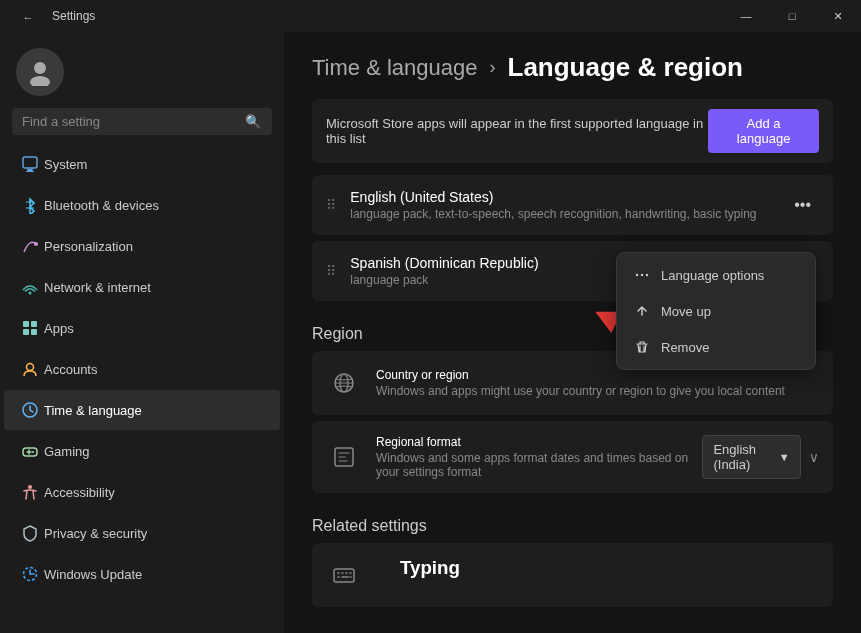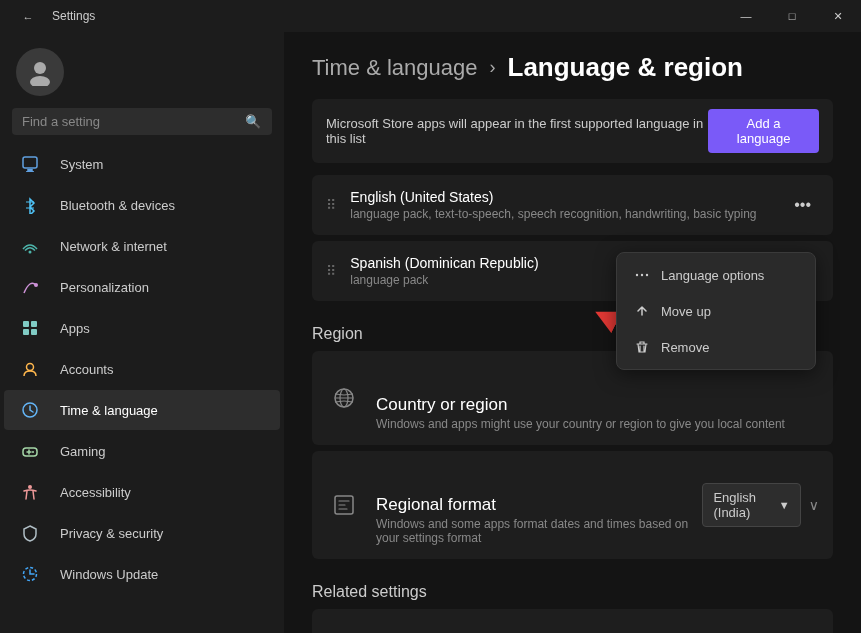--- a/index.html
+++ b/index.html
@@ -103,21 +103,21 @@
       outline: none;
       color: #e5e5e5;
       font-size: 13px;
       flex: 1;
     }
     .search-box input::placeholder { color: #888; }
 
     .nav-item {
       display: flex;
       align-items: center;
-      gap: 20px;
+      gap: 4px;
       padding: 10px 16px;
       cursor: pointer;
       border-radius: 4px;
       margin: 1px 4px;
       font-size: 13px;
       color: #ccc;
     }
     .nav-item.active { background: #2d2d2d; color: #fff; }
     .nav-icon {
       width: 20px;
@@ -284,24 +284,23 @@
       width: 36px;
       height: 36px;
       display: flex;
       align-items: center;
       justify-content: center;
       color: #888;
       flex-shrink: 0;
       margin-right: 14px;
     }
     .region-info h3 {
-      font-size: 17px;
+      font-size: 12px;
       font-weight: 400;
       color: #fff;
-      margin-top: 30px;
     }
     .region-info p {
       font-size: 12px;
       color: #888;
       margin-top: 2px;
     }
     .region-item-right {
       margin-left: auto;
       display: flex;
       align-items: center;
@@ -316,25 +315,26 @@
       padding: 6px 10px;
       cursor: pointer;
       display: flex;
       align-items: center;
       gap: 16px;
     }
 
     
     .typing-item {
       display: flex;
-      align-items: flex-end;
+      align-items: flex-start;
       background: #1e1e1e;
       border-radius: 6px;
       padding: 14px 14px;
       margin: 0 28px 6px 28px;
+      gap: 24px;
     }
     .typing-icon {
       width: 36px;
       height: 36px;
       display: flex;
       align-items: center;
       justify-content: center;
       color: #888;
       margin-right: 14px;
     }
@@ -401,36 +401,36 @@
               <path d="M9 3 l4 4 -4 4 4 4 -4 4V3z" stroke="#4fc3f7" stroke-width="1.5" fill="none"></path>
               <path d="M5 6 l8 0M5 12 l8 0" stroke="#4fc3f7" stroke-width="1.2"></path>
             </svg>
         </span>
         <span>Bluetooth &amp; devices</span>
       </div>
 
       <div class="nav-item">
         <span class="nav-icon">
           <svg width="18" height="18" viewBox="0 0 18 18" fill="none">
+              <path d="M3 15 Q6 8 9 6 Q12 4 15 7" stroke="#ce93d8" stroke-width="1.5" fill="none"></path>
+              <circle cx="15" cy="7" r="2" fill="#ce93d8"></circle>
+            </svg>
+        </span>
+        <span>Personalization</span>
+      </div>
+
+      <div class="nav-item">
+        <span class="nav-icon">
+          <svg width="18" height="18" viewBox="0 0 18 18" fill="none">
               <path d="M2 12 Q9 4 16 12" stroke="#4db6ac" stroke-width="1.5" fill="none"></path>
               <path d="M4 13.5 Q9 8 14 13.5" stroke="#4db6ac" stroke-width="1.5" fill="none"></path>
               <circle cx="9" cy="15" r="1.5" fill="#4db6ac"></circle>
             </svg>
         </span>
         <span>Network &amp; internet</span>
-      </div>
-
-      <div class="nav-item">
-        <span class="nav-icon">
-          <svg width="18" height="18" viewBox="0 0 18 18" fill="none">
-              <path d="M3 15 Q6 8 9 6 Q12 4 15 7" stroke="#ce93d8" stroke-width="1.5" fill="none"></path>
-              <circle cx="15" cy="7" r="2" fill="#ce93d8"></circle>
-            </svg>
-        </span>
-        <span>Personalization</span>
       </div>
 
       <div class="nav-item">
         <span class="nav-icon">
           <svg width="18" height="18" viewBox="0 0 18 18" fill="none">
               <rect x="2" y="2" width="6" height="6" rx="1" fill="#80cbc4"></rect>
               <rect x="10" y="2" width="6" height="6" rx="1" fill="#80cbc4"></rect>
               <rect x="2" y="10" width="6" height="6" rx="1" fill="#80cbc4"></rect>
               <rect x="10" y="10" width="6" height="6" rx="1" fill="#80cbc4"></rect>
             </svg>

